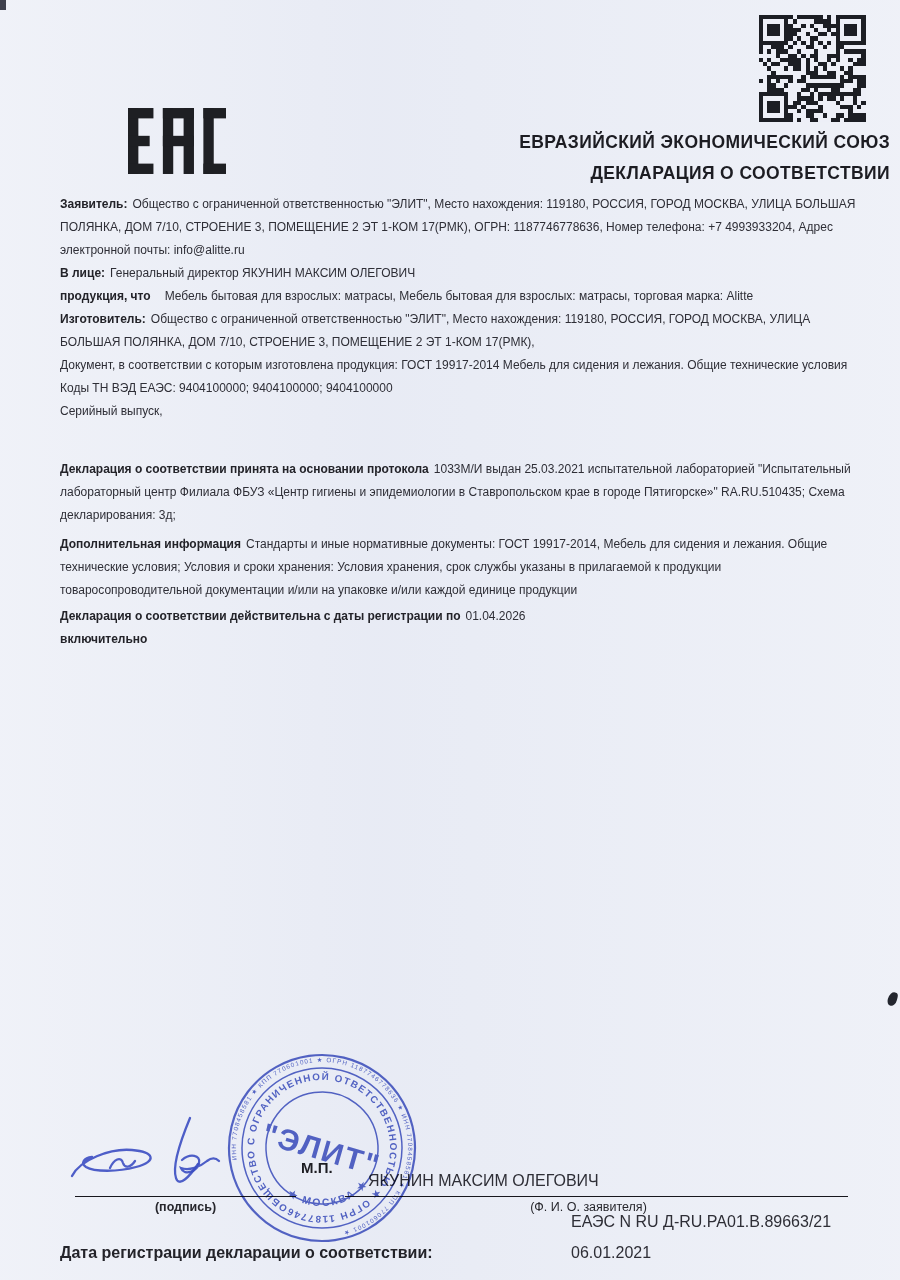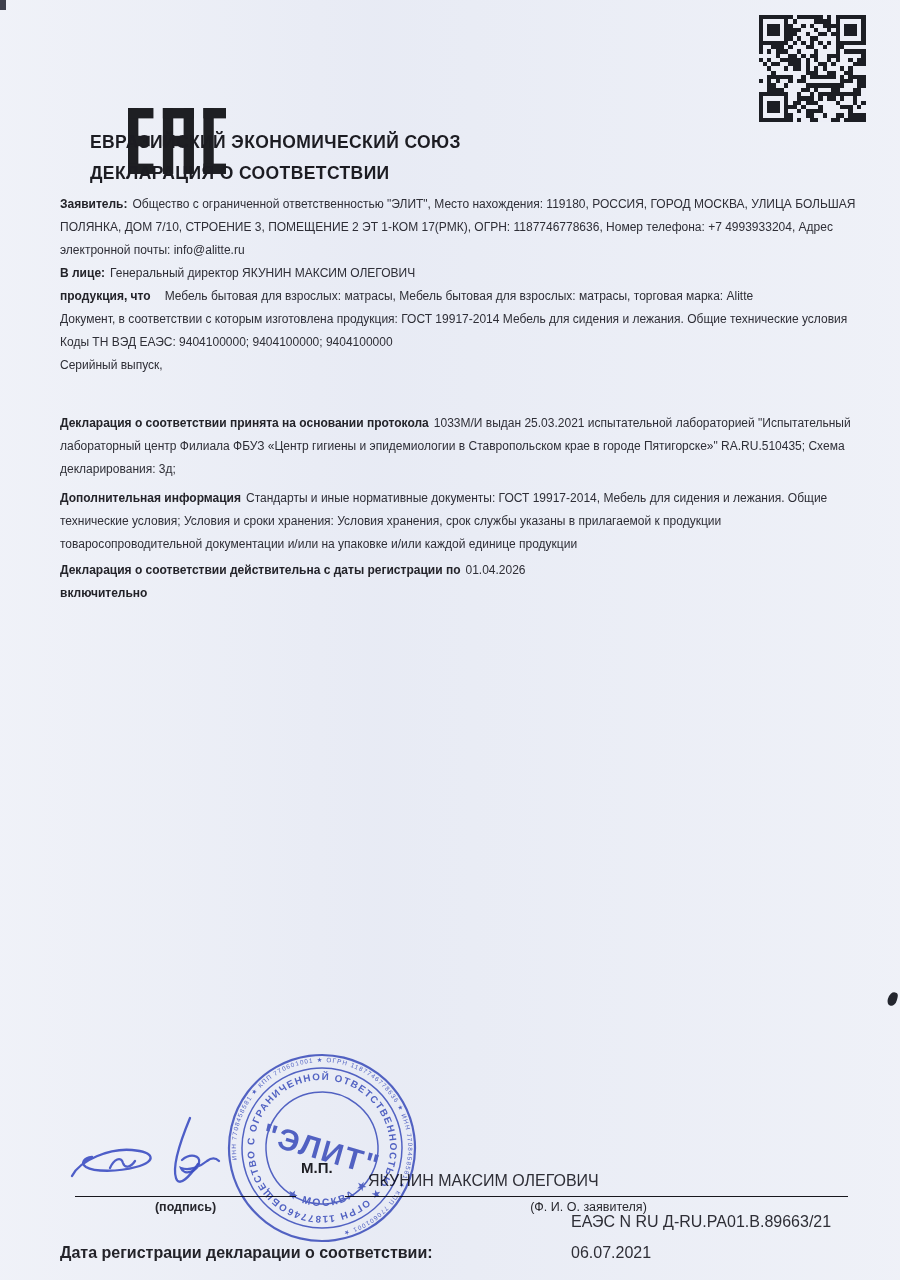--- a/index.html
+++ b/index.html
@@ -8,21 +8,21 @@
     width:900px;height:1280px;
     background:
       linear-gradient(90deg, rgba(255,255,255,.30), rgba(226,230,242,.18) 42%, rgba(255,255,255,.26)),
       #e9ecf5;
     font-family:"Liberation Sans", sans-serif;
     color:#2e2e36;
     overflow:hidden;
   }
   
   .eac-logo{position:absolute;left:128px;top:106px;width:98px;height:70px;}
-  .titles{position:absolute;left:90px;top:130px;width:800px;text-align:left;}
+  .titles{position:absolute;left:90px;top:130px;width:800px;text-align:right;}
   .title{font-weight:bold;color:#1c1c22;font-size:17.5px;letter-spacing:.4px;line-height:24px;margin:0 0 7px 0;}
   .qr{position:absolute;left:757px;top:15px;width:110px;height:107px;}
   .qr svg{width:100%;height:100%;shape-rendering:crispEdges;}
   
   .doc-body{position:absolute;left:60px;top:193px;width:797px;font-size:12px;line-height:23px;}
   .para{margin:0;}
   .lbl{font-weight:bold;color:#232329;margin-right:5px;}
   .lbl.wide{margin-right:14px;}
   .mt-lg{margin-top:35px;}
   .mt-sm{margin-top:6px;}
@@ -420,20 +420,21 @@
           <rect x="23" y="24" width="1" height="1"></rect>
           <rect x="24" y="24" width="1" height="1"></rect>
         </g>
     </svg>
   </div>
 
   <div class="doc-body">
     <p class="para"><span class="lbl">Заявитель:</span><span>Общество с ограниченной ответственностью "ЭЛИТ", Место нахождения: 119180, РОССИЯ, ГОРОД МОСКВА, УЛИЦА БОЛЬШАЯ ПОЛЯНКА, ДОМ 7/10, СТРОЕНИЕ 3, ПОМЕЩЕНИЕ 2 ЭТ 1-КОМ 17(РМК), ОГРН: 1187746778636, Номер телефона: +7 4993933204, Адрес электронной почты: info@alitte.ru</span></p>
     <p class="para"><span class="lbl">В лице:</span><span>Генеральный директор ЯКУНИН МАКСИМ ОЛЕГОВИЧ</span></p>
     <p class="para"><span class="lbl wide">продукция, что</span><span>Мебель бытовая для взрослых: матрасы, Мебель бытовая для взрослых: матрасы, торговая марка: Alitte</span></p>
+    <p class="para"><span class="lbl">Изготовитель:</span><span>Общество с ограниченной ответственностью "ЭЛИТ", Место нахождения: 119180, РОССИЯ, ГОРОД МОСКВА, УЛИЦА БОЛЬШАЯ ПОЛЯНКА, ДОМ 7/10, СТРОЕНИЕ 3, ПОМЕЩЕНИЕ 2 ЭТ 1-КОМ 17(РМК),</span></p>
     <p class="para">Документ, в соответствии с которым изготовлена продукция: ГОСТ 19917-2014 Мебель для сидения и лежания. Общие технические условия</p>
     <p class="para">Коды ТН ВЭД ЕАЭС: 9404100000; 9404100000; 9404100000</p>
     <p class="para">Серийный выпуск,</p>
     <p class="para mt-lg"><span class="lbl">Декларация о соответствии принята на основании протокола</span><span>1033М/И выдан 25.03.2021 испытательной лабораторией "Испытательный лабораторный центр Филиала ФБУЗ «Центр гигиены и эпидемиологии в Ставропольском крае в городе Пятигорске»" RA.RU.510435; Схема декларирования: 3д;</span></p>
     <p class="para mt-sm"><span class="lbl">Дополнительная информация</span><span>Стандарты и иные нормативные документы: ГОСТ 19917-2014, Мебель для сидения и лежания. Общие технические условия; Условия и сроки хранения: Условия хранения, срок службы указаны в прилагаемой к продукции товаросопроводительной документации и/или на упаковке и/или каждой единице продукции</span></p>
     <p class="para mt-xs"><span class="lbl">Декларация о соответствии действительна с даты регистрации по</span><span>01.04.2026</span><span class="lbl blk">включительно</span></p>
   </div>
 
   <svg class="signature" viewBox="0 0 240 90">
     <path d="M6,62 C14,46 44,34 66,36 C88,38 92,47 70,53 C52,58 28,58 20,53 C14,49 18,44 26,43"></path>
@@ -466,19 +467,19 @@
       <text font-size="10.5" font-weight="bold" letter-spacing="2" font-family="Liberation Sans, sans-serif"><textPath href="#sCity" startOffset="50%" text-anchor="middle">★ МОСКВА ★</textPath></text>
       <text x="100" y="112" font-size="30" font-weight="bold" text-anchor="middle" letter-spacing="2" transform="rotate(24 100 100)" font-family="Liberation Sans, sans-serif">"ЭЛИТ"</text>
     </g>
   </svg>
 
   <div class="reg-row row-number">
     <span class="reg-value">ЕАЭС N RU Д-RU.РА01.В.89663/21</span>
   </div>
   <div class="reg-row row-date">
     <span class="lbl">Дата регистрации декларации о соответствии:</span>
-    <span class="reg-value">06.07.2021</span>
+    <span class="reg-value">06.01.2021</span>
   </div>
 
   <div class="corner-speck"></div>
   <div class="edge-speck"></div>
 
 </div>
 
 </body></html>

